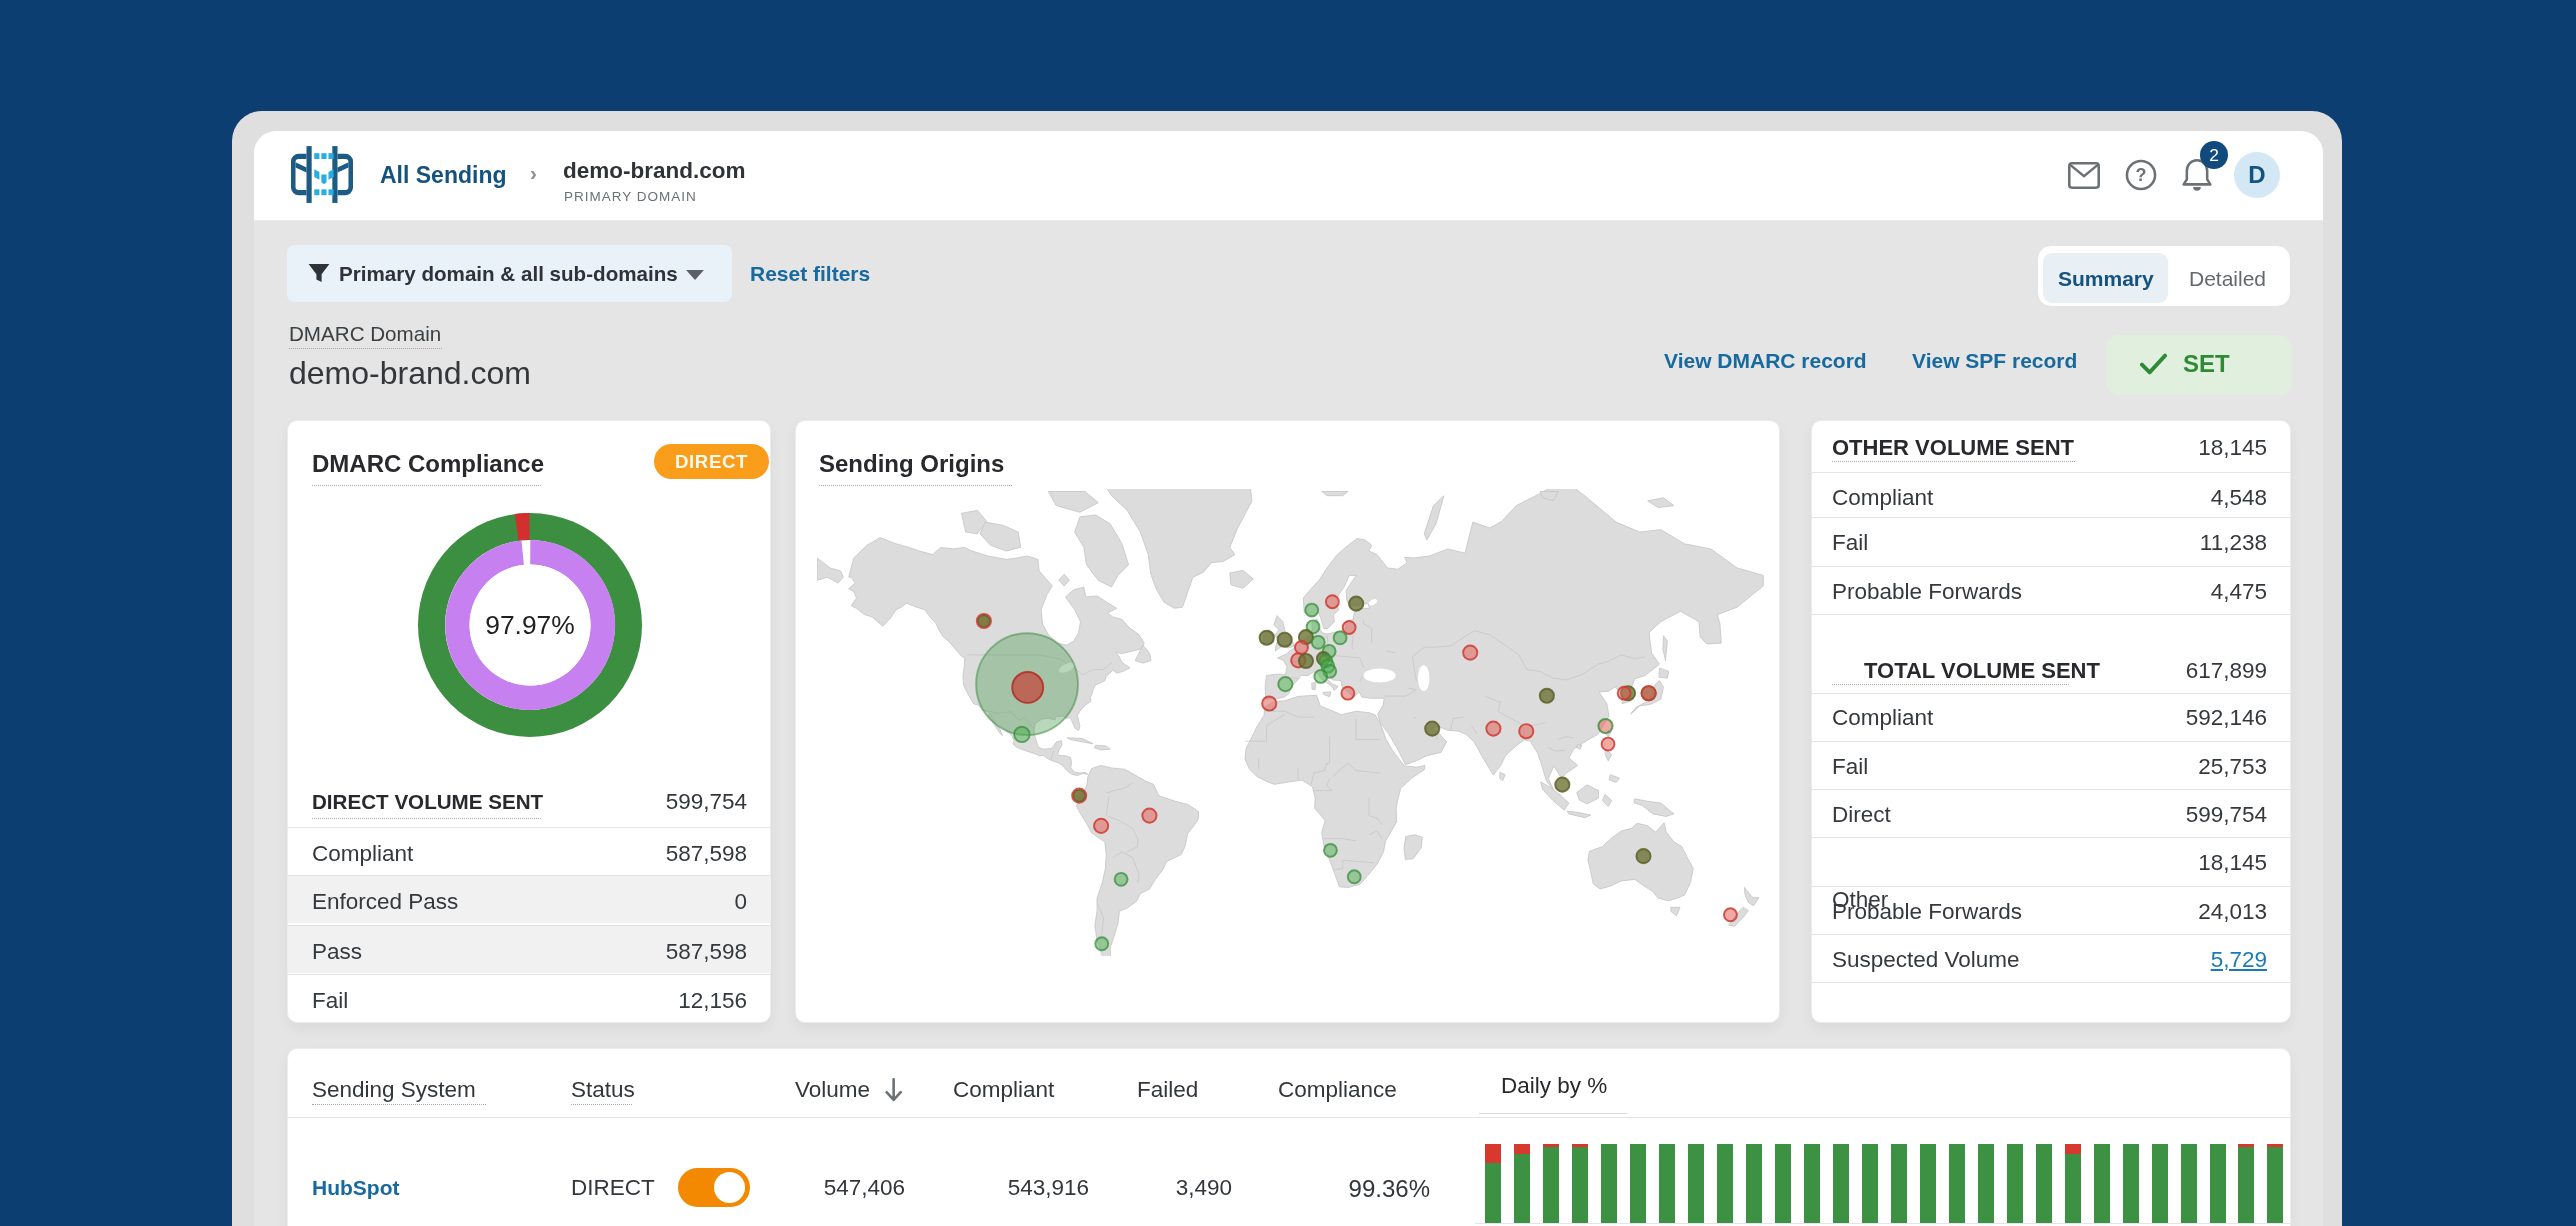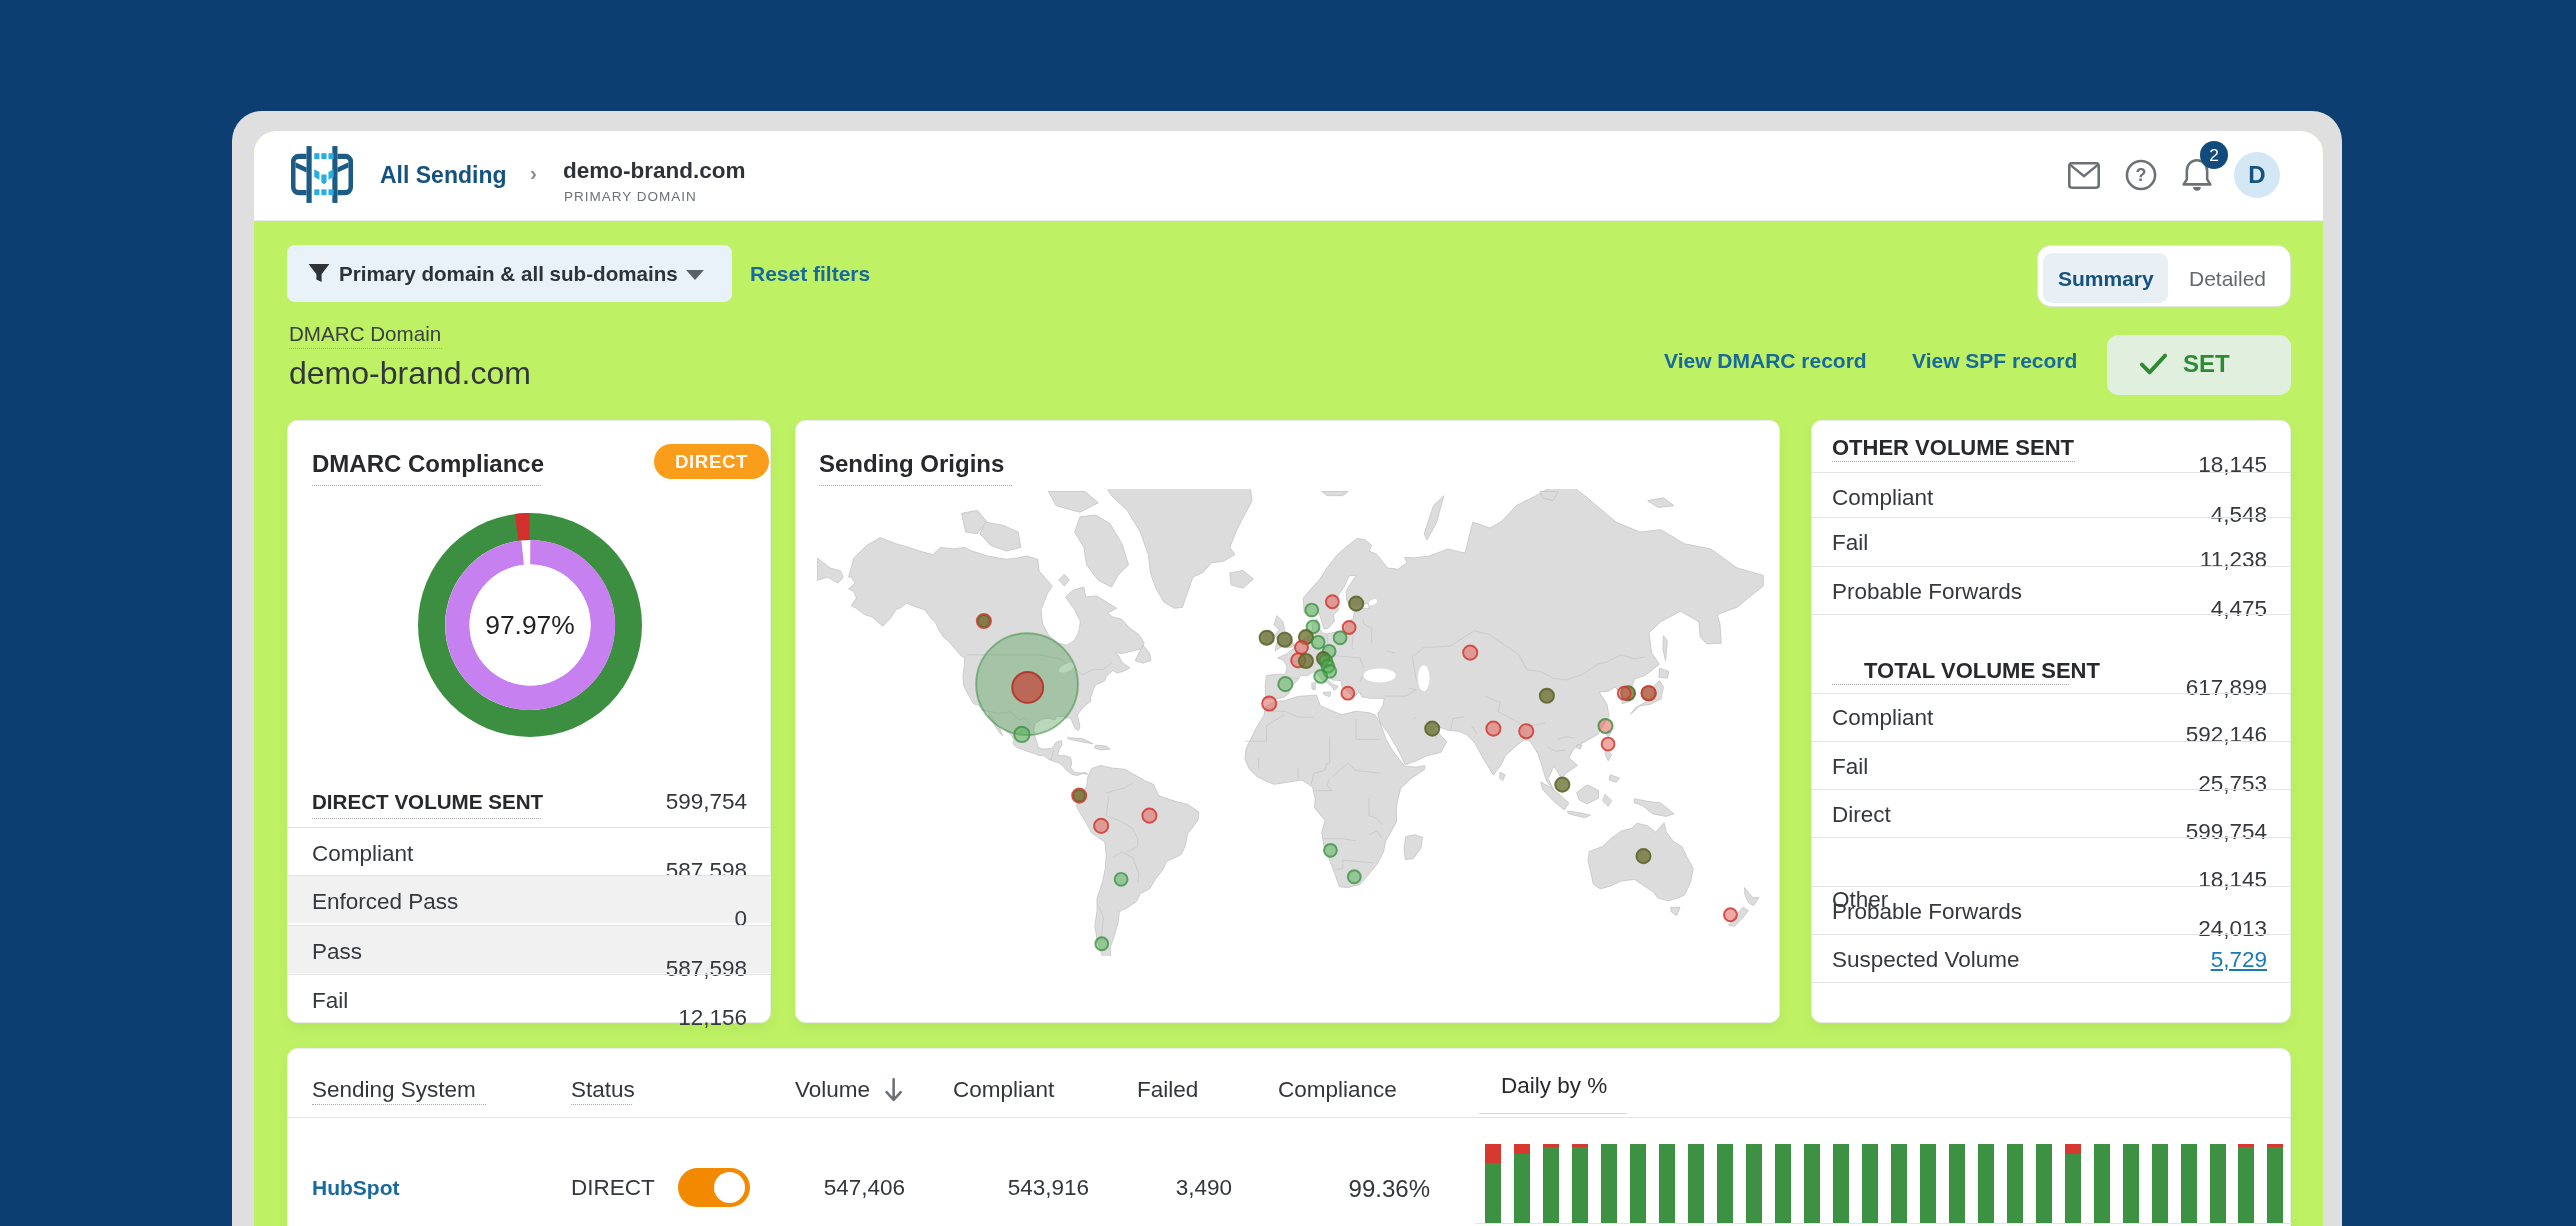--- a/index.html
+++ b/index.html
@@ -1,26 +1,26 @@
 <!DOCTYPE html>
 <html style="font-size:10.3px"><head>
 <meta charset="utf-8">
 <style>
 * { margin:0; padding:0; box-sizing:border-box; }
 html,body { width:2576px; height:1226px; overflow:hidden; }
 body { background:#0c3e72; font-family:"Liberation Sans", sans-serif; position:relative; }
 .abs { position:absolute; }
 #frame { left:232px; top:111px; width:2110px; height:1115px; background:#dfdfdf; border-radius:30px 30px 0 0; }
-#win { left:254px; top:131px; width:2069px; height:1095px; background:#bef264; border-radius:22px 22px 0 0; overflow:hidden; }
+#win { left:254px; top:131px; width:2069px; height:1095px; background:#e5e5e5; border-radius:22px 22px 0 0; overflow:hidden; }
 #hdr { left:0; top:0; width:2069px; height:90px; background:#ffffff; border-bottom:1.3px solid #ececec; }
 .card { position:absolute; background:#fff; border:0.6px solid #ececec; border-radius:10.3px; box-shadow:0 5.2px 13px rgba(0,0,0,0.05); }
 .dotted { border-bottom:1.9px dotted #a9a9a9; }
 .row-line { border-top:1.3px solid #e4e4e4; }
 .lbl { font-size:22.5px; color:#35393d; }
-.val { font-size:22.5px; color:#35393d;margin-top:17px; }
+.val { font-size:22.5px; color:#35393d; }
 </style>
 </head>
 <body>
 <div class="abs" id="frame"></div>
 <div class="abs" id="win">
   <div class="abs" id="hdr">
 
     <svg class="abs" style="left:37px; top:15px;" width="62" height="57" viewBox="0 0 96 88">
       <g fill="#1c5b84">
         <rect x="24" y="0" width="8" height="88"></rect>

